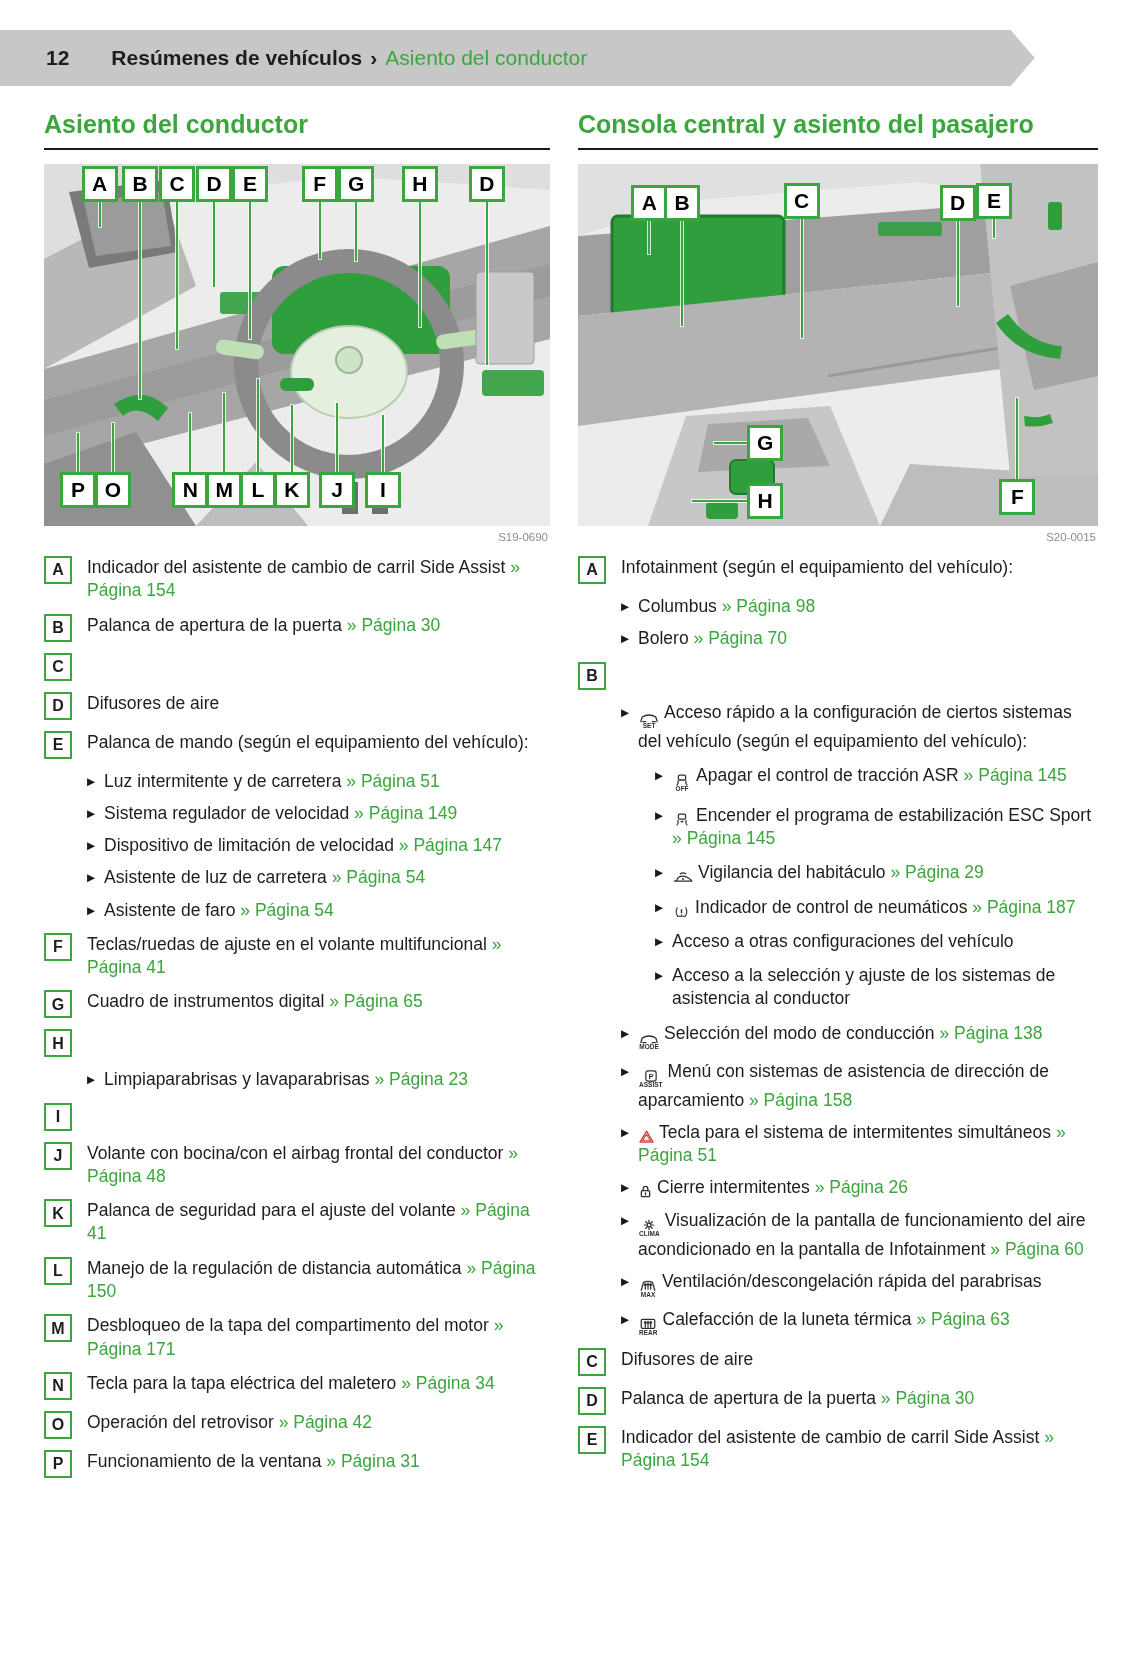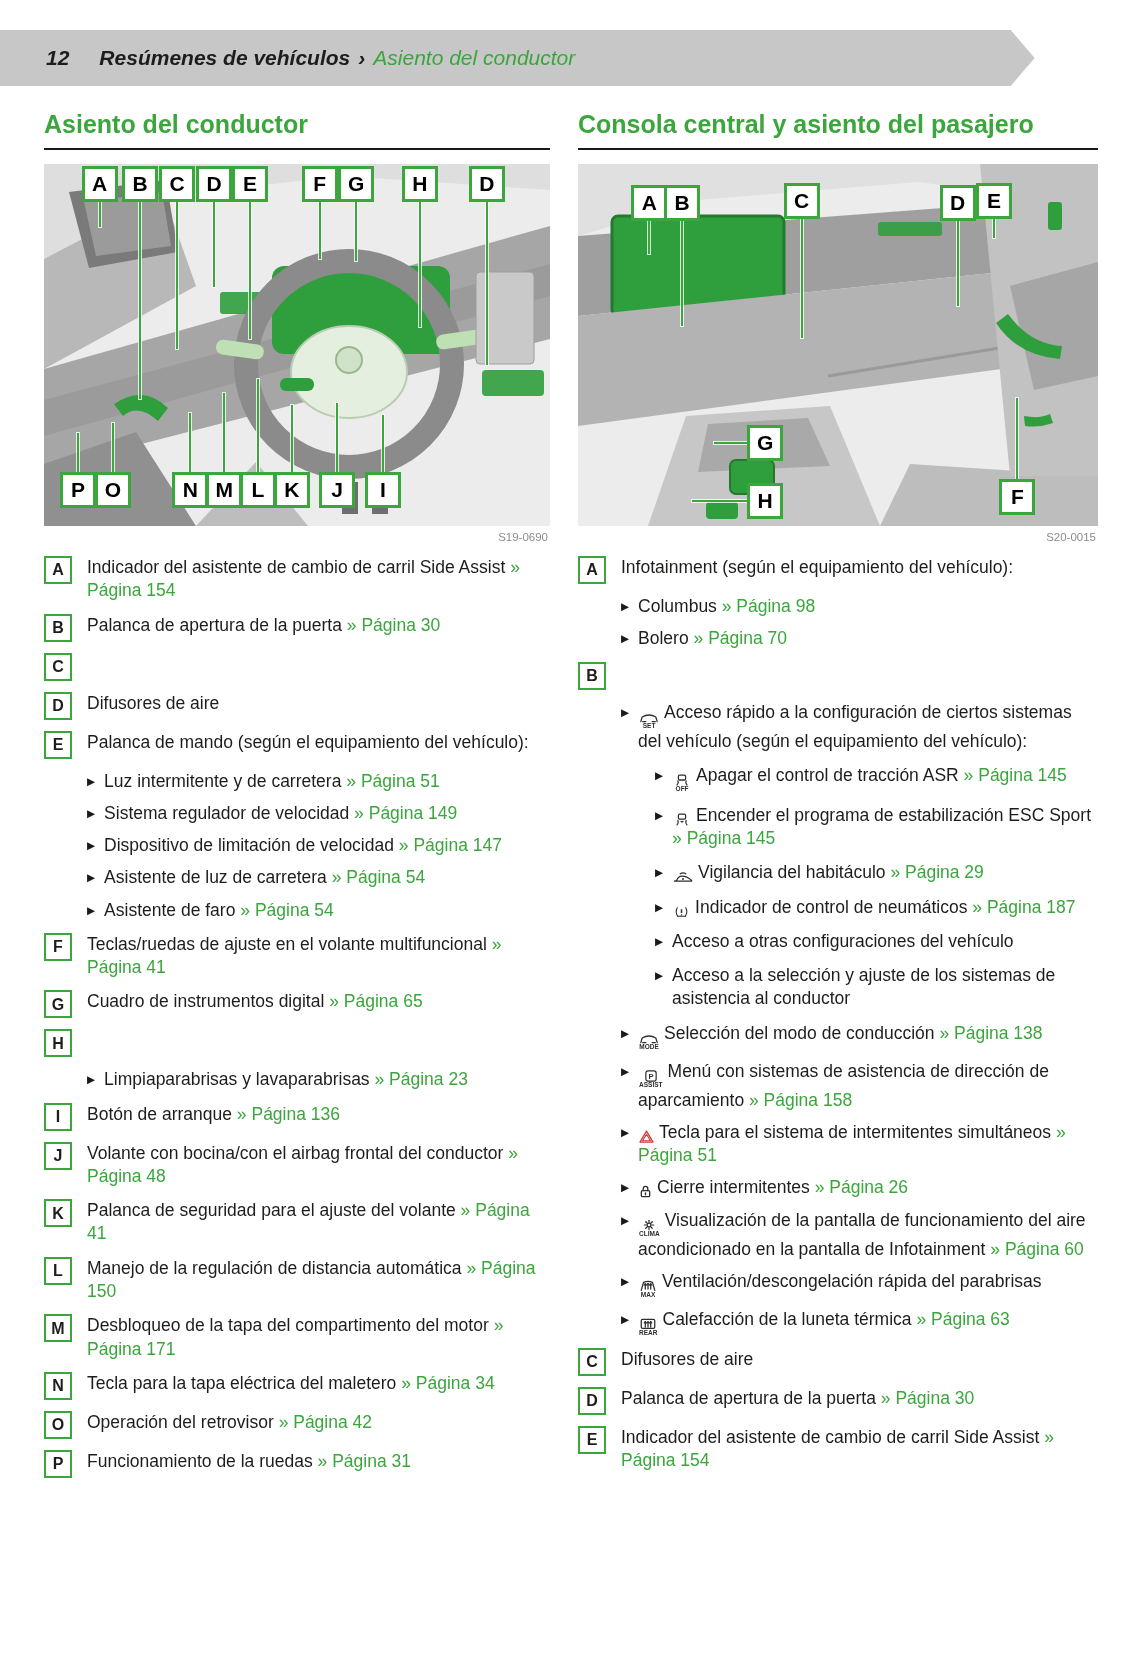--- a/index.html
+++ b/index.html
@@ -1,22 +1,22 @@
 <!DOCTYPE html>
 <html><head>
 <meta charset="utf-8">
 <style>
   html,body{margin:0;padding:0;background:#fff;}
   body{width:1142px;min-height:1654px;font-family:"Liberation Sans",sans-serif;color:#1d1d1b;position:relative;}
 
   
   .topbar{margin-top:30px;height:56px;background:#c7c7c7;display:flex;align-items:center;
-          clip-path:polygon(0 0,88.5% 0,90.6% 50%,88.5% 100%,0 100%);font-style:italic;}
+          clip-path:polygon(0 0,88.5% 0,90.6% 50%,88.5% 100%,0 100%);}
   .topbar .pagenum{font-weight:bold;font-size:21px;margin-left:46px;}
-  .topbar .crumb{font-weight:bold;font-size:21px;margin-left:30px;}
+  .topbar .crumb{font-weight:bold;font-size:21px;margin-left:42px;}
   .topbar .sep{font-weight:bold;font-size:21px;margin:0 8px;}
   .topbar .current{font-size:21px;color:var(--green);}
 
   :root{--green:#3aa63c;--figgreen:#2f9e3d;}
 
   
   main{display:flex;gap:28px;padding:24px 44px 40px 44px;}
   .col{display:block;}
   .col-left{width:506px;flex:0 0 506px;}
   .col-right{width:520px;flex:0 0 520px;}
@@ -175,21 +175,20 @@
         </div>
         <div class="item l1">
           <span class="letterbox">H</span>
         </div>
         <div class="item l2">
           <span class="bullet">▶</span>
           <span class="body"><span>Limpiaparabrisas y lavaparabrisas</span> <span class="pagelink">» Página 23</span></span>
         </div>
         <div class="item l1">
           <span class="letterbox">I</span>
-          <span class="body"><span>Botón de arranque</span> <span class="pagelink">» Página 136</span></span>
         </div>
         <div class="item l1">
           <span class="letterbox">J</span>
           <span class="body"><span>Volante con bocina/con el airbag frontal del conductor</span> <span class="pagelink">» Página 48</span></span>
         </div>
         <div class="item l1">
           <span class="letterbox">K</span>
           <span class="body"><span>Palanca de seguridad para el ajuste del volante</span> <span class="pagelink">» Página 41</span></span>
         </div>
         <div class="item l1">
@@ -203,21 +202,21 @@
         <div class="item l1">
           <span class="letterbox">N</span>
           <span class="body"><span>Tecla para la tapa eléctrica del maletero</span> <span class="pagelink">» Página 34</span></span>
         </div>
         <div class="item l1">
           <span class="letterbox">O</span>
           <span class="body"><span>Operación del retrovisor</span> <span class="pagelink">» Página 42</span></span>
         </div>
         <div class="item l1">
           <span class="letterbox">P</span>
-          <span class="body"><span>Funcionamiento de la ruedas</span> <span class="pagelink">» Página 31</span></span>
+          <span class="body"><span>Funcionamiento de la ventana</span> <span class="pagelink">» Página 31</span></span>
         </div>
       </div>
   </section>
 
   <section class="col col-right">
     <h2 class="sec-title">Consola central y asiento del pasajero</h2>
 
     <figure class="diagram">
       <svg class="art" viewBox="0 0 520 362" preserveAspectRatio="none">
         <rect width="520" height="362" fill="#ececec"></rect>

